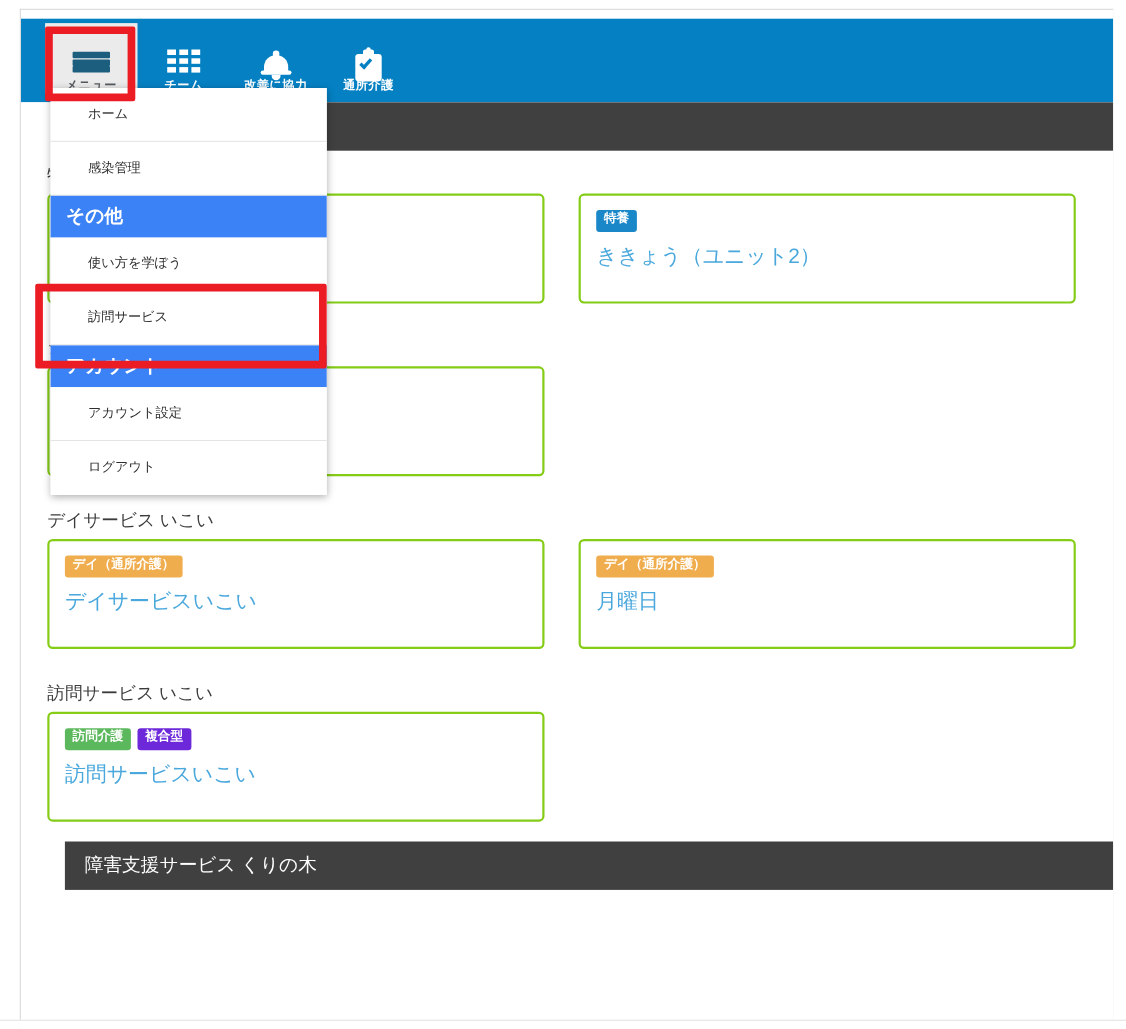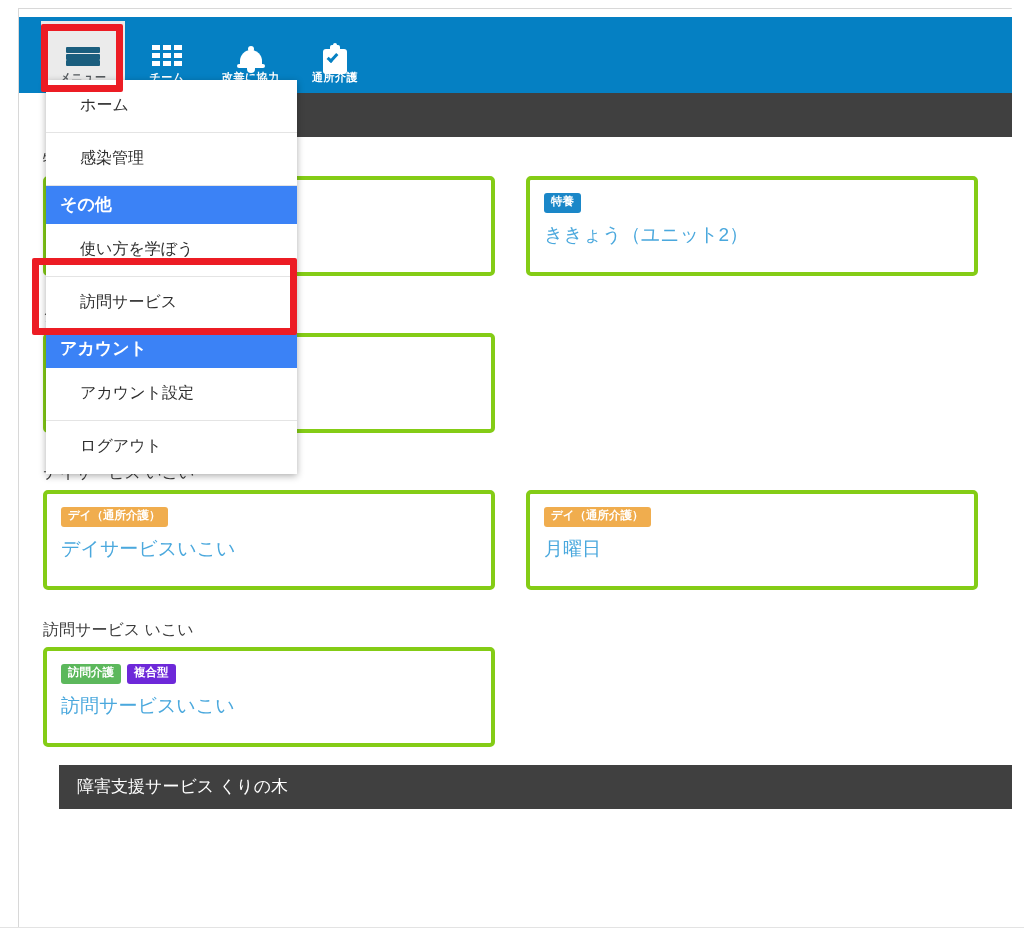--- a/index.html
+++ b/index.html
@@ -142,21 +142,21 @@
 
   .card-grid {
     display: flex;
     flex-wrap: wrap;
     padding: 0 0 0 24px;
     gap: 0 31px;
   }
   .card {
     width: 452px;
     min-height: 100px;
-    border: 4px solid #84cc16;
+    border: 2px solid #84cc16;
     border-radius: 5px;
     background: #ffffff;
     padding: 13px 14px 14px 14px;
     margin-bottom: 18px;
     cursor: pointer;
   }
   .badges { display: flex; gap: 6px; margin-bottom: 9px; height: 20px; }
   .badge {
     display: inline-block;
     font-size: 11.5px;
@@ -179,21 +179,21 @@
     left: 27px;
     top: 71px;
     width: 251px;
     background: #ffffff;
     box-shadow: 0 2px 7px rgba(0,0,0,0.32);
     z-index: 40;
     padding-bottom: 1px;
   }
   .menu-item {
     padding: 15px 10px 16px 34px;
-    font-size: 16px;
+    font-size: 12px;
     color: #2e2e2e;
     border-bottom: 1px solid #e4e4e4;
     background: #ffffff;
     cursor: pointer;
     white-space: nowrap;
   }
   .menu-item:last-child { border-bottom: none; }
   .menu-header {
     background: #3b82f6;
     color: #ffffff;

